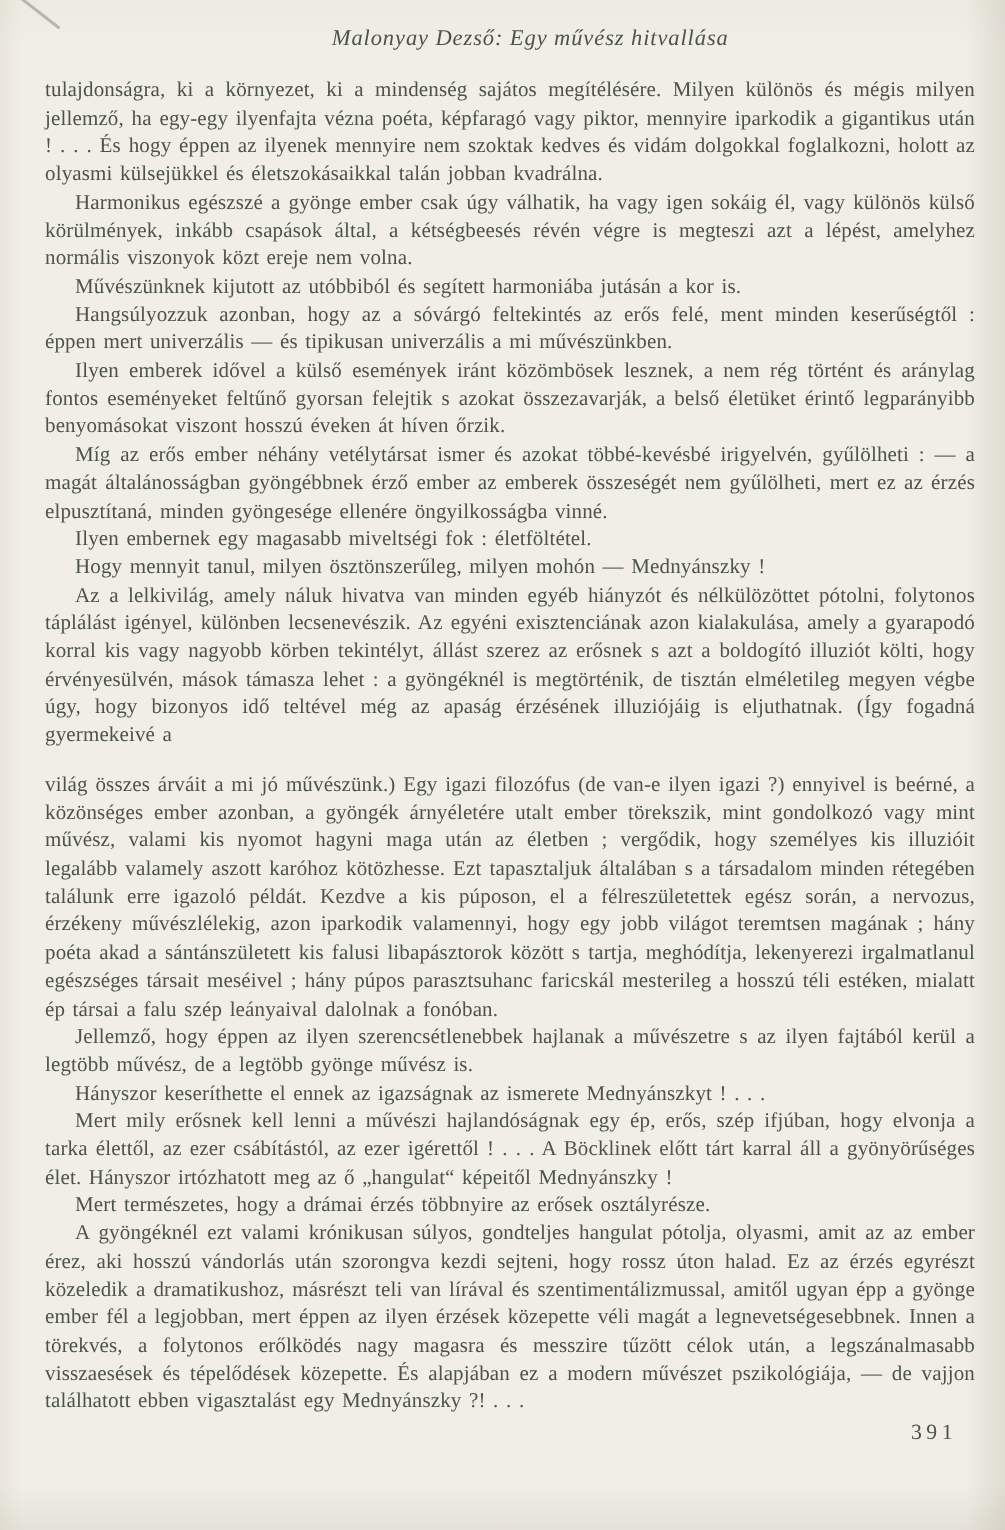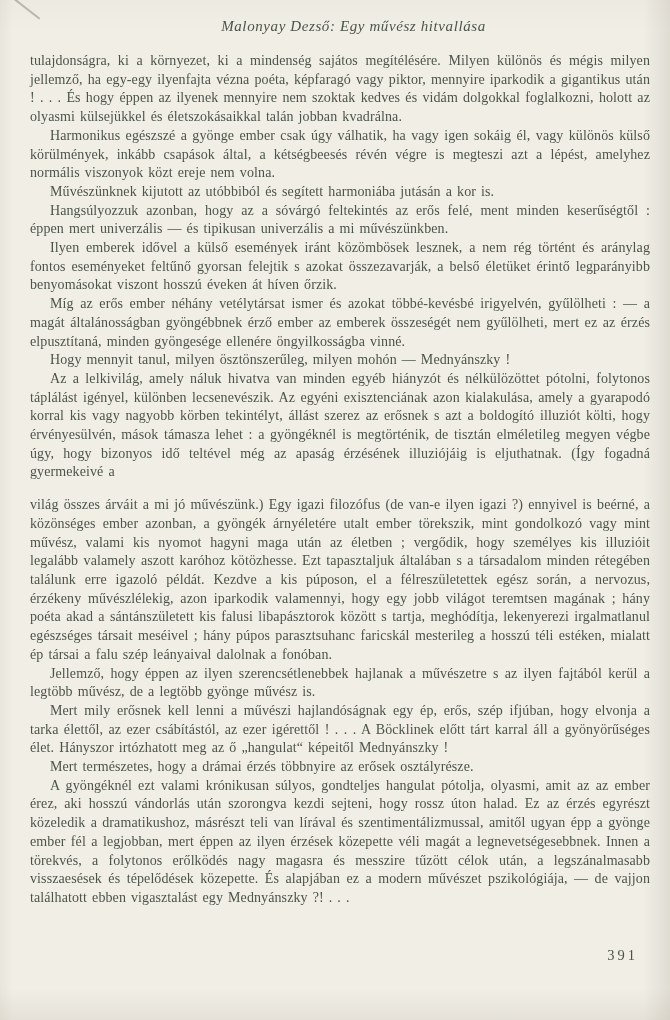--- a/index.html
+++ b/index.html
@@ -80,26 +80,28 @@
   <h1 class="running-head">Malonyay Dezső: Egy művész hitvallása</h1>
 
   <div class="columns">
     <div class="col">
         <p class="para">tulajdonságra, ki a környezet, ki a mindenség sajátos megítélésére. Milyen különös és mégis milyen jellemző, ha egy-egy ilyenfajta vézna poéta, képfaragó vagy piktor, mennyire iparkodik a gigantikus után ! . . . És hogy éppen az ilyenek mennyire nem szoktak kedves és vidám dolgokkal foglalkozni, holott az olyasmi külsejükkel és életszokásaikkal talán jobban kvadrálna.</p>
         <p class="para indent">Harmonikus egészszé a gyönge ember csak úgy válhatik, ha vagy igen sokáig él, vagy különös külső körülmények, inkább csapások által, a kétségbeesés révén végre is megteszi azt a lépést, amelyhez normális viszonyok közt ereje nem volna.</p>
         <p class="para indent">Művészünknek kijutott az utóbbiból és segített harmoniába jutásán a kor is.</p>
         <p class="para indent">Hangsúlyozzuk azonban, hogy az a sóvárgó feltekintés az erős felé, ment minden keserűségtől : éppen mert univerzális — és tipikusan univerzális a mi művészünkben.</p>
         <p class="para indent">Ilyen emberek idővel a külső események iránt közömbösek lesznek, a nem rég történt és aránylag fontos eseményeket feltűnő gyorsan felejtik s azokat összezavarják, a belső életüket érintő legparányibb benyomásokat viszont hosszú éveken át híven őrzik.</p>
         <p class="para indent">Míg az erős ember néhány vetélytársat ismer és azokat többé-kevésbé irigyelvén, gyűlölheti : — a magát általánosságban gyöngébbnek érző ember az emberek összeségét nem gyűlölheti, mert ez az érzés elpusztítaná, minden gyöngesége ellenére öngyilkosságba vinné.</p>
+        <p class="para indent">Ilyen embernek egy magasabb miveltségi fok : életföltétel.</p>
         <p class="para indent">Hogy mennyit tanul, milyen ösztönszerűleg, milyen mohón — Mednyánszky !</p>
         <p class="para indent">Az a lelkivilág, amely náluk hivatva van minden egyéb hiányzót és nélkülözöttet pótolni, folytonos táplálást igényel, különben lecsenevészik. Az egyéni exisztenciának azon kialakulása, amely a gyarapodó korral kis vagy nagyobb körben tekintélyt, állást szerez az erősnek s azt a boldogító illuziót költi, hogy érvényesülvén, mások támasza lehet : a gyöngéknél is megtörténik, de tisztán elméletileg megyen végbe úgy, hogy bizonyos idő teltével még az apaság érzésének illuziójáig is eljuthatnak. (Így fogadná gyermekeivé a</p>
       </div>
     <div class="col">
         <p class="para">világ összes árváit a mi jó művészünk.) Egy igazi filozófus (de van-e ilyen igazi ?) ennyivel is beérné, a közönséges ember azonban, a gyöngék árnyéletére utalt ember törekszik, mint gondolkozó vagy mint művész, valami kis nyomot hagyni maga után az életben ; vergődik, hogy személyes kis illuzióit legalább valamely aszott karóhoz kötözhesse. Ezt tapasztaljuk általában s a társadalom minden rétegében találunk erre igazoló példát. Kezdve a kis púposon, el a félreszületettek egész során, a nervozus, érzékeny művészlélekig, azon iparkodik valamennyi, hogy egy jobb világot teremtsen magának ; hány poéta akad a sántánszületett kis falusi libapásztorok között s tartja, meghódítja, lekenyerezi irgalmatlanul egészséges társait meséivel ; hány púpos parasztsuhanc faricskál mesterileg a hosszú téli estéken, mialatt ép társai a falu szép leányaival dalolnak a fonóban.</p>
         <p class="para indent">Jellemző, hogy éppen az ilyen szerencsétlenebbek hajlanak a művészetre s az ilyen fajtából kerül a legtöbb művész, de a legtöbb gyönge művész is.</p>
+        <p class="para indent">Hányszor keseríthette el ennek az igazságnak az ismerete Mednyánszkyt ! . . .</p>
         <p class="para indent">Mert mily erősnek kell lenni a művészi hajlandóságnak egy ép, erős, szép ifjúban, hogy elvonja a tarka élettől, az ezer csábítástól, az ezer igérettől ! . . . A Böcklinek előtt tárt karral áll a gyönyörűséges élet. Hányszor irtózhatott meg az ő „hangulat“ képeitől Mednyánszky !</p>
         <p class="para indent">Mert természetes, hogy a drámai érzés többnyire az erősek osztályrésze.</p>
         <p class="para indent">A gyöngéknél ezt valami krónikusan súlyos, gondteljes hangulat pótolja, olyasmi, amit az az ember érez, aki hosszú vándorlás után szorongva kezdi sejteni, hogy rossz úton halad. Ez az érzés egyrészt közeledik a dramatikushoz, másrészt teli van lírával és szentimentálizmussal, amitől ugyan épp a gyönge ember fél a legjobban, mert éppen az ilyen érzések közepette véli magát a legnevetségesebbnek. Innen a törekvés, a folytonos erőlködés nagy magasra és messzire tűzött célok után, a legszánalmasabb visszaesések és tépelődések közepette. És alapjában ez a modern művészet pszikológiája, — de vajjon találhatott ebben vigasztalást egy Mednyánszky ?! . . .</p>
       </div>
   </div>
 
   <div class="page-number">391</div>
 </div>
 
 </body></html>

